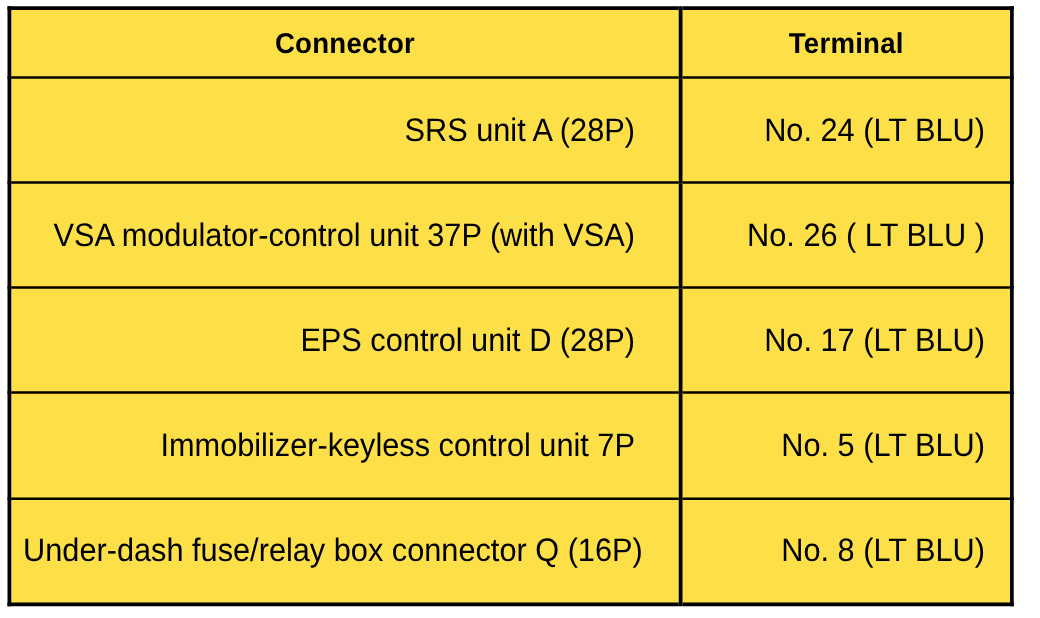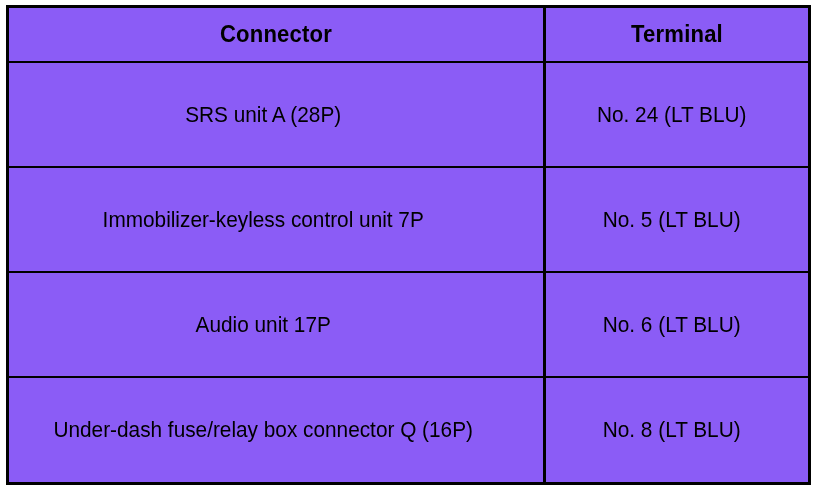--- a/index.html
+++ b/index.html
@@ -35,21 +35,21 @@
   }
 
   table.spec-table col.col-connector { width: 537px; }
   table.spec-table col.col-terminal  { width: 265px; }
 
   table.spec-table th,
   table.spec-table td {
     padding: 0;
     margin: 0;
     vertical-align: middle;
-    background: #8b5cf6;
+    background: #fde047;
     
     border-bottom: 2px solid #000000;
   }
 
   
   table.spec-table th.cell-connector,
   table.spec-table td.cell-connector {
     border-right: 3px solid #000000;
   }
 
@@ -62,23 +62,23 @@
     height: 53px;
     text-align: center;
     font-weight: bold;
     font-size: 23px;
     letter-spacing: 0.2px;
     font-stretch: condensed;
   }
 
   .body-row td {
     height: 53.5px;
-    text-align: center;
+    text-align: right;
     font-weight: normal;
-    font-size: 22px;
+    font-size: 26px;
     font-stretch: condensed;
   }
 
   .cell-text {
     display: block;
     padding-left: 10px;
     padding-right: 6px;
     white-space: nowrap;
     overflow: hidden;
     transform: scaleX(0.945);
@@ -116,32 +116,40 @@
       <tr class="body-row">
         <td class="cell-connector">
           <span class="cell-text">SRS unit A (28P)</span>
         </td>
         <td class="cell-terminal">
           <span class="cell-text">No. 24 (LT BLU)</span>
         </td>
       </tr>
       <tr class="body-row">
         <td class="cell-connector">
+          <span class="cell-text">VSA modulator-control unit 37P (with VSA)</span>
+        </td>
+        <td class="cell-terminal">
+          <span class="cell-text">No. 26 ( LT BLU )</span>
+        </td>
+      </tr>
+      <tr class="body-row">
+        <td class="cell-connector">
+          <span class="cell-text">EPS control unit D (28P)</span>
+        </td>
+        <td class="cell-terminal">
+          <span class="cell-text">No. 17 (LT BLU)</span>
+        </td>
+      </tr>
+      <tr class="body-row">
+        <td class="cell-connector">
           <span class="cell-text">Immobilizer-keyless control unit 7P</span>
         </td>
         <td class="cell-terminal">
           <span class="cell-text">No. 5 (LT BLU)</span>
-        </td>
-      </tr>
-      <tr class="body-row">
-        <td class="cell-connector">
-          <span class="cell-text">Audio unit 17P</span>
-        </td>
-        <td class="cell-terminal">
-          <span class="cell-text">No. 6 (LT BLU)</span>
         </td>
       </tr>
       <tr class="body-row table-row-last">
         <td class="cell-connector">
           <span class="cell-text">Under-dash fuse/relay box connector Q (16P)</span>
         </td>
         <td class="cell-terminal">
           <span class="cell-text">No. 8 (LT BLU)</span>
         </td>
       </tr>

